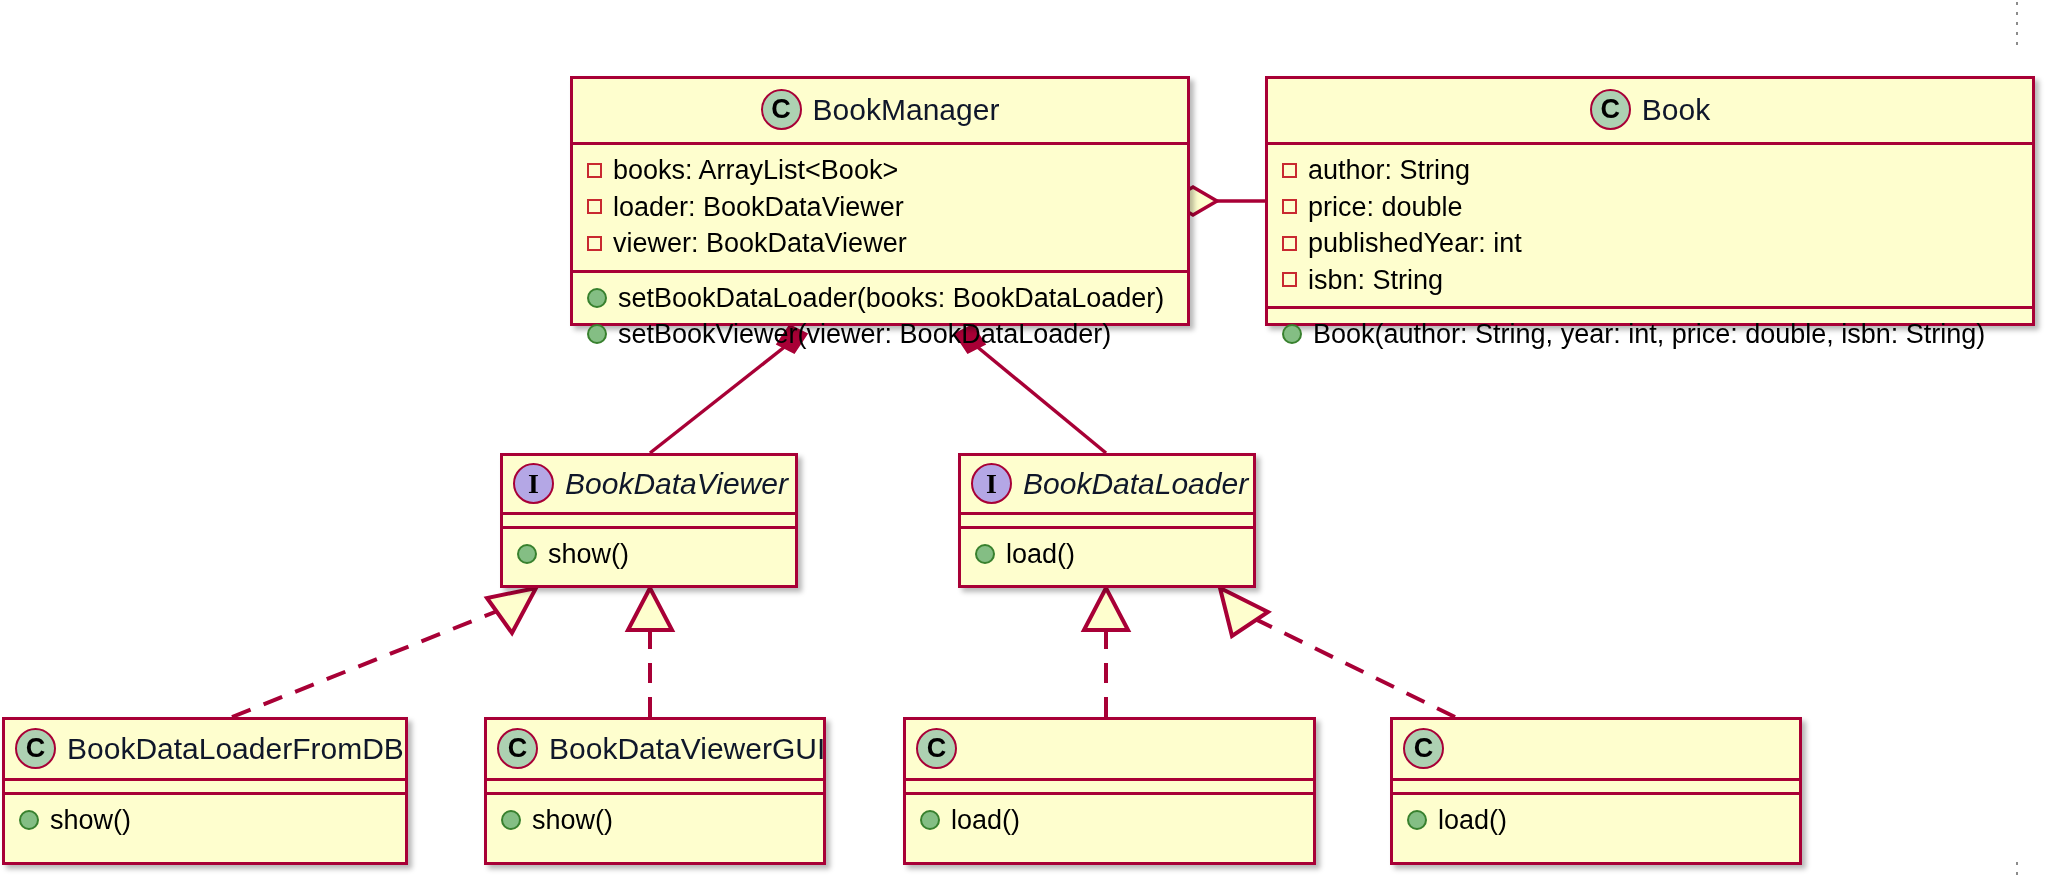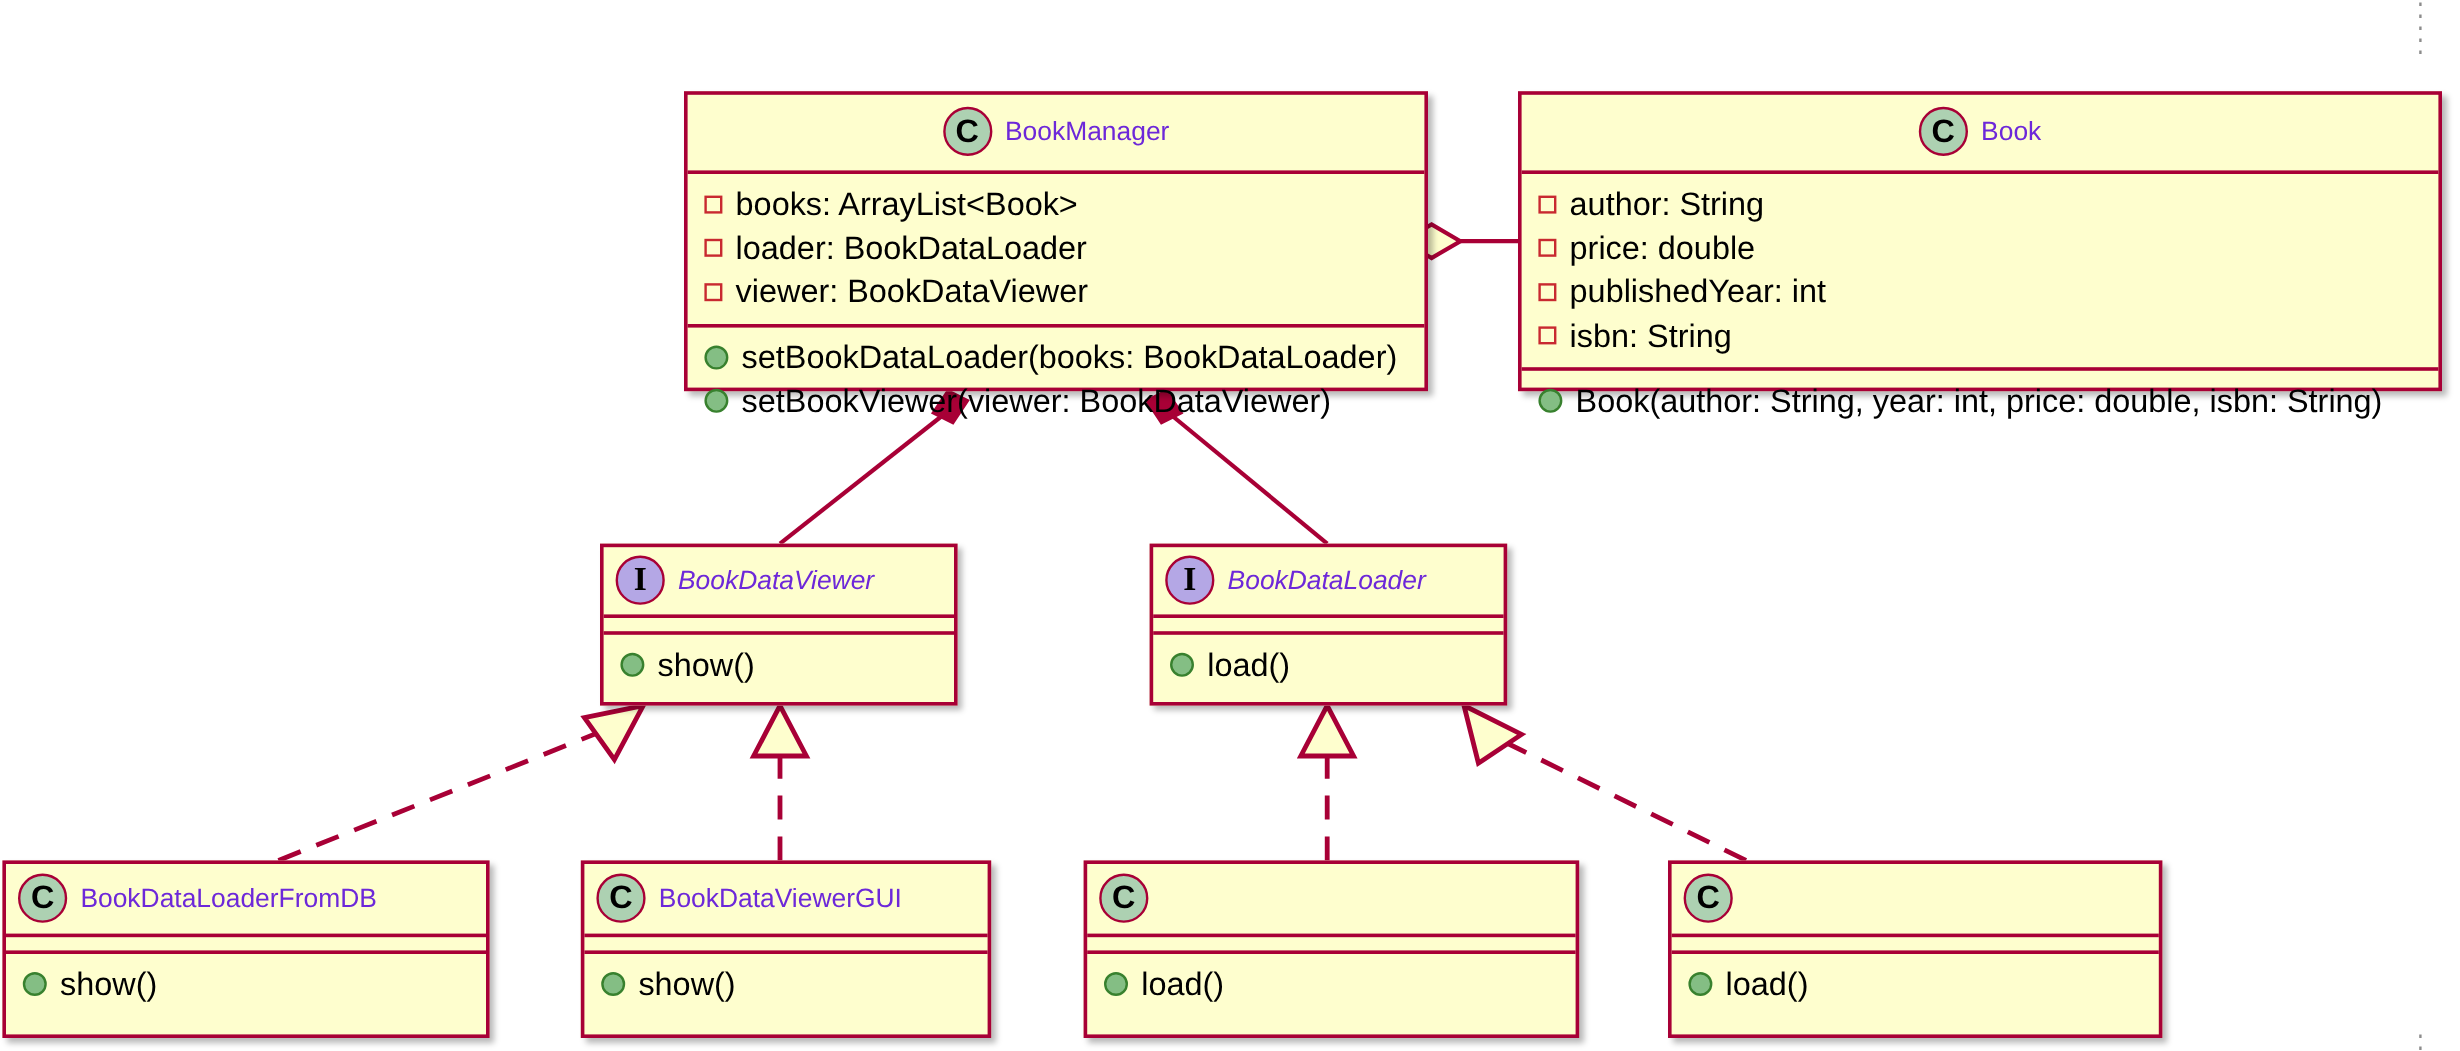--- a/index.html
+++ b/index.html
@@ -27,21 +27,21 @@
   }
   .compartment + .compartment{border-top:3px solid #A80036;}
 
   .title-row{
     display:flex;align-items:center;justify-content:center;
     gap:11px;
     padding:10px 14px 12px 14px;
   }
   .title-row.left-align{justify-content:flex-start;}
   .title-text{
-    font-size:22px;color:#6d28d9;white-space:nowrap;line-height:1.05;
+    font-size:30px;color:#0f172a;white-space:nowrap;line-height:1.05;
   }
   .title-text.italic{font-style:italic;}
 
   .badge{
     width:41px;height:41px;border-radius:50%;
     box-sizing:border-box;
     display:flex;align-items:center;justify-content:center;
     font-size:27px;font-weight:bold;color:#000000;
     flex:0 0 auto;
   }
@@ -119,35 +119,35 @@
         <span class="title-text">BookManager</span>
       </div>
     </div>
     <div class="compartment members">
       <div class="member">
         <span class="m-field"></span>
         <span>books: ArrayList&lt;Book&gt;</span>
       </div>
       <div class="member">
         <span class="m-field"></span>
-        <span>loader: BookDataLoader</span>
+        <span>loader: BookDataViewer</span>
       </div>
       <div class="member">
         <span class="m-field"></span>
         <span>viewer: BookDataViewer</span>
       </div>
     </div>
     <div class="compartment members">
       <div class="member">
         <span class="m-method"></span>
         <span>setBookDataLoader(books: BookDataLoader)</span>
       </div>
       <div class="member">
         <span class="m-method"></span>
-        <span>setBookViewer(viewer: BookDataViewer)</span>
+        <span>setBookViewer(viewer: BookDataLoader)</span>
       </div>
     </div>
   </div>
 
   <div class="uml-box" style="left:1265px;top:76px;width:770px;height:250px;">
     <div class="compartment">
       <div class="title-row">
         <span class="badge cls">C</span>
         <span class="title-text">Book</span>
       </div>

